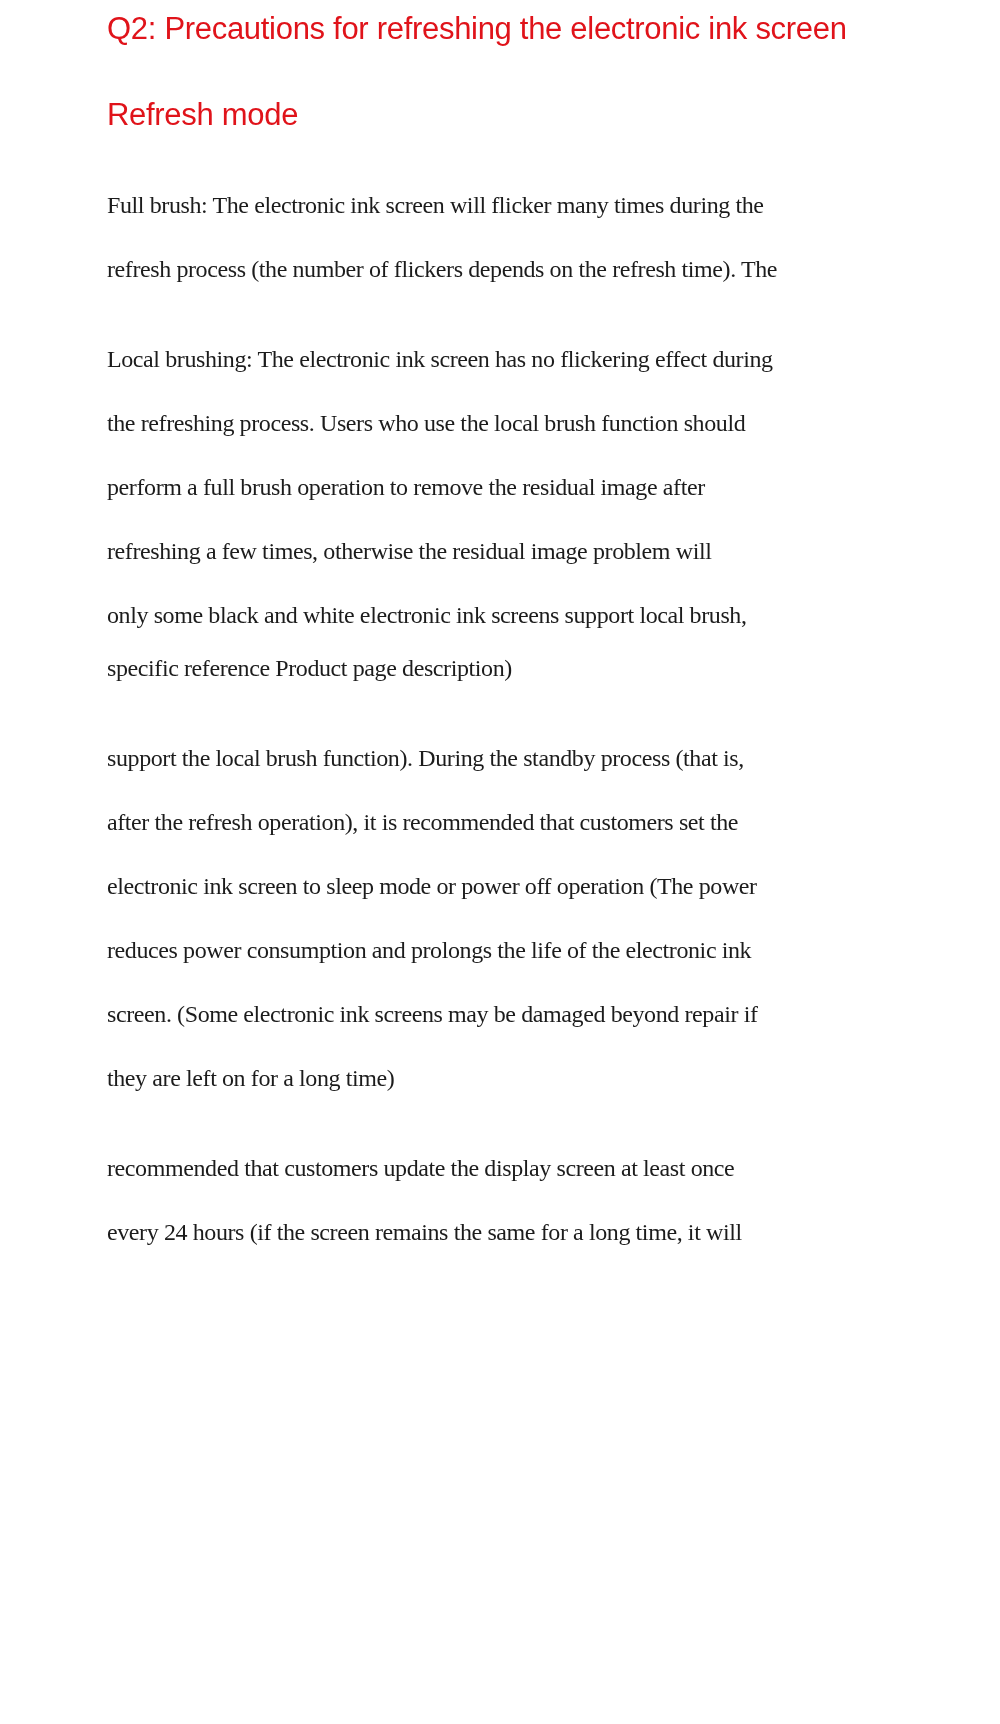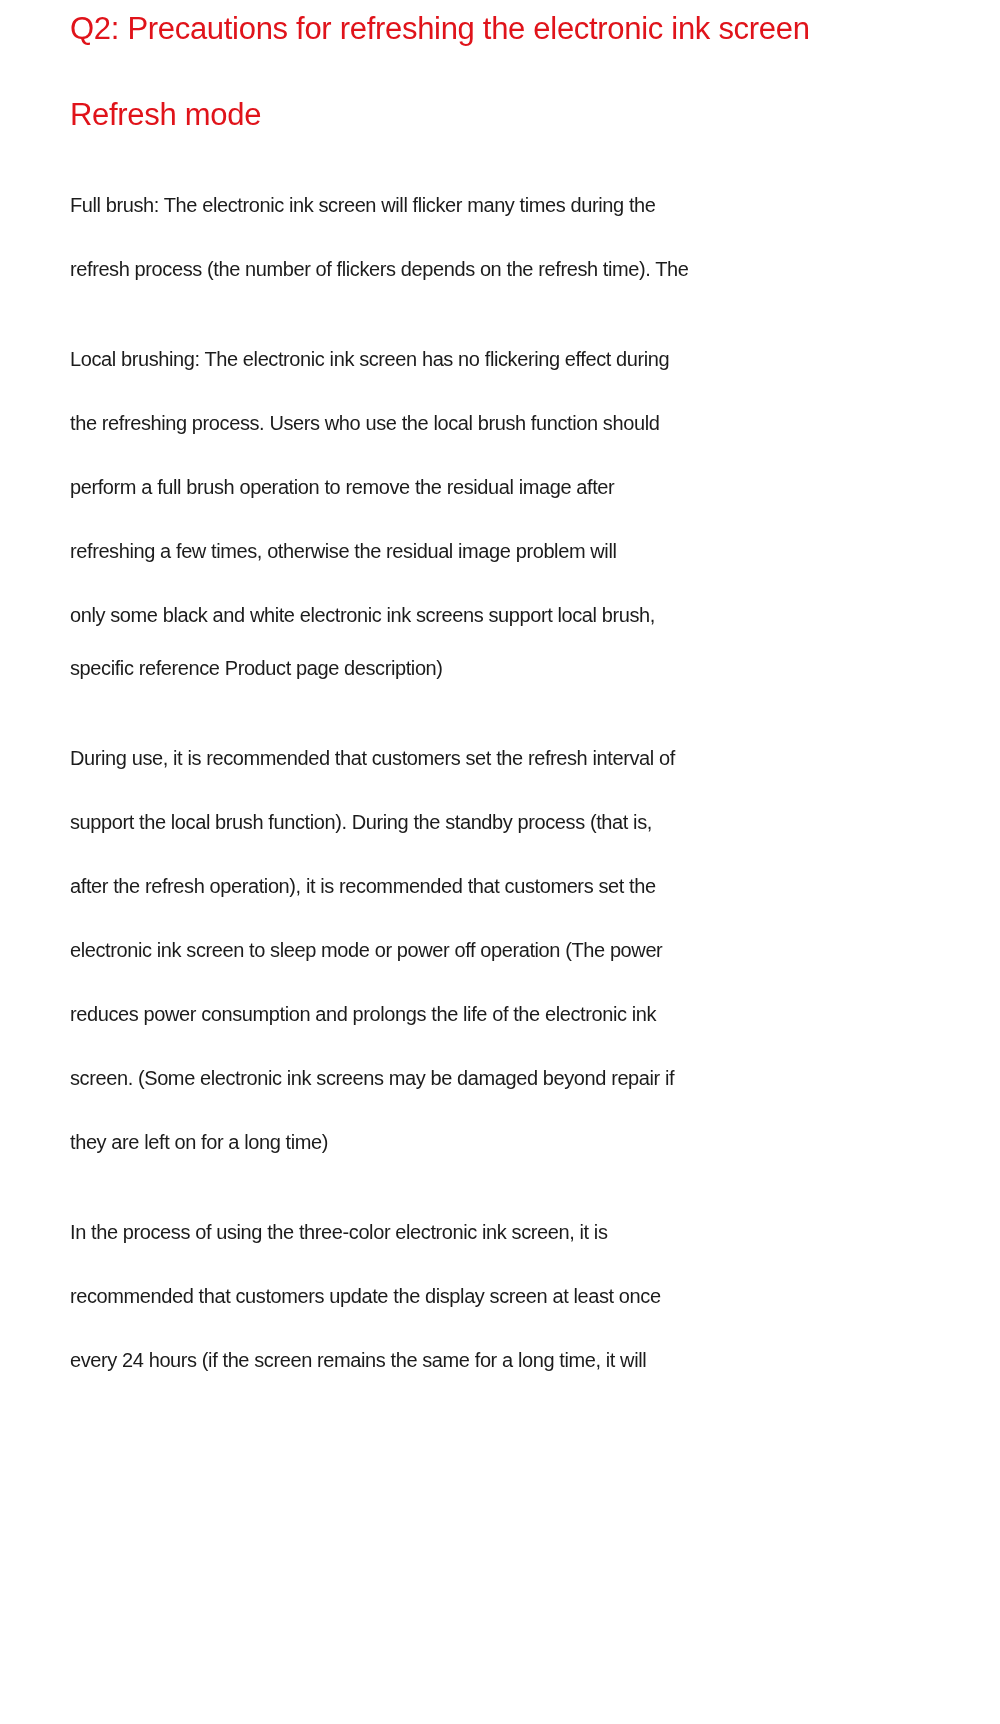--- a/index.html
+++ b/index.html
@@ -8,21 +8,21 @@
     --page-bg: #ffffff;
   }
   * { margin: 0; padding: 0; box-sizing: border-box; }
   html, body { background: var(--page-bg); }
   .page {
     position: relative;
     width: 1000px;
     height: 1440px;
     background: var(--page-bg);
     overflow: hidden;
-    padding-left: 70px;
+    padding-left: 107px;
     padding-right: 40px;
     font-family: "Liberation Sans", sans-serif;
   }
   .doc-title {
     margin-top: 6px;
     font-size: 31px;
     line-height: 46px;
     font-weight: 400;
     letter-spacing: -0.3px;
     color: var(--heading-red);
@@ -33,25 +33,26 @@
     font-size: 31px;
     line-height: 46px;
     font-weight: 400;
     letter-spacing: -0.3px;
     color: var(--heading-red);
     white-space: pre;
   }
   .para { margin-top: 26px; }
   .para.first { margin-top: 35px; }
   .line {
-    font-size: 20px;
+    font-size: 24px;
     line-height: 64px;
     letter-spacing: -0.4px;
     color: var(--body-text);
     white-space: pre;
+    font-family: Liberation Serif, serif;
   }
   
   [data-name="paragraph-local-brushing"] .line:nth-child(6) { margin-top: -11px; }
 </style>
 </head>
 <body>
 
 <div class="page" data-name="document-page">
   <h1 class="doc-title" data-name="page-title">Q2: Precautions for refreshing the electronic ink screen</h1>
 
@@ -66,27 +67,25 @@
       <div class="line" data-name="text-line">Local brushing: The electronic ink screen has no flickering effect during</div>
       <div class="line" data-name="text-line">the refreshing process. Users who use the local brush function should</div>
       <div class="line" data-name="text-line">perform a full brush operation to remove the residual image after</div>
       <div class="line" data-name="text-line">refreshing a few times, otherwise the residual image problem will</div>
       <div class="line" data-name="text-line">only some black and white electronic ink screens support local brush,</div>
       <div class="line" data-name="text-line">specific reference Product page description)</div>
     </div>
 
 
   <div class="para" data-name="paragraph-refresh-interval">
-      <div class="line" data-name="text-line">During use, it is recommended that customers set the refresh interval of</div>
       <div class="line" data-name="text-line">support the local brush function). During the standby process (that is,</div>
       <div class="line" data-name="text-line">after the refresh operation), it is recommended that customers set the</div>
       <div class="line" data-name="text-line">electronic ink screen to sleep mode or power off operation (The power</div>
       <div class="line" data-name="text-line">reduces power consumption and prolongs the life of the electronic ink</div>
       <div class="line" data-name="text-line">screen. (Some electronic ink screens may be damaged beyond repair if</div>
       <div class="line" data-name="text-line">they are left on for a long time)</div>
     </div>
 
   <div class="para" data-name="paragraph-three-color">
-      <div class="line" data-name="text-line">In the process of using the three-color electronic ink screen, it is</div>
       <div class="line" data-name="text-line">recommended that customers update the display screen at least once</div>
       <div class="line" data-name="text-line">every 24 hours (if the screen remains the same for a long time, it will</div>
     </div>
 </div>
 
 </body></html>

